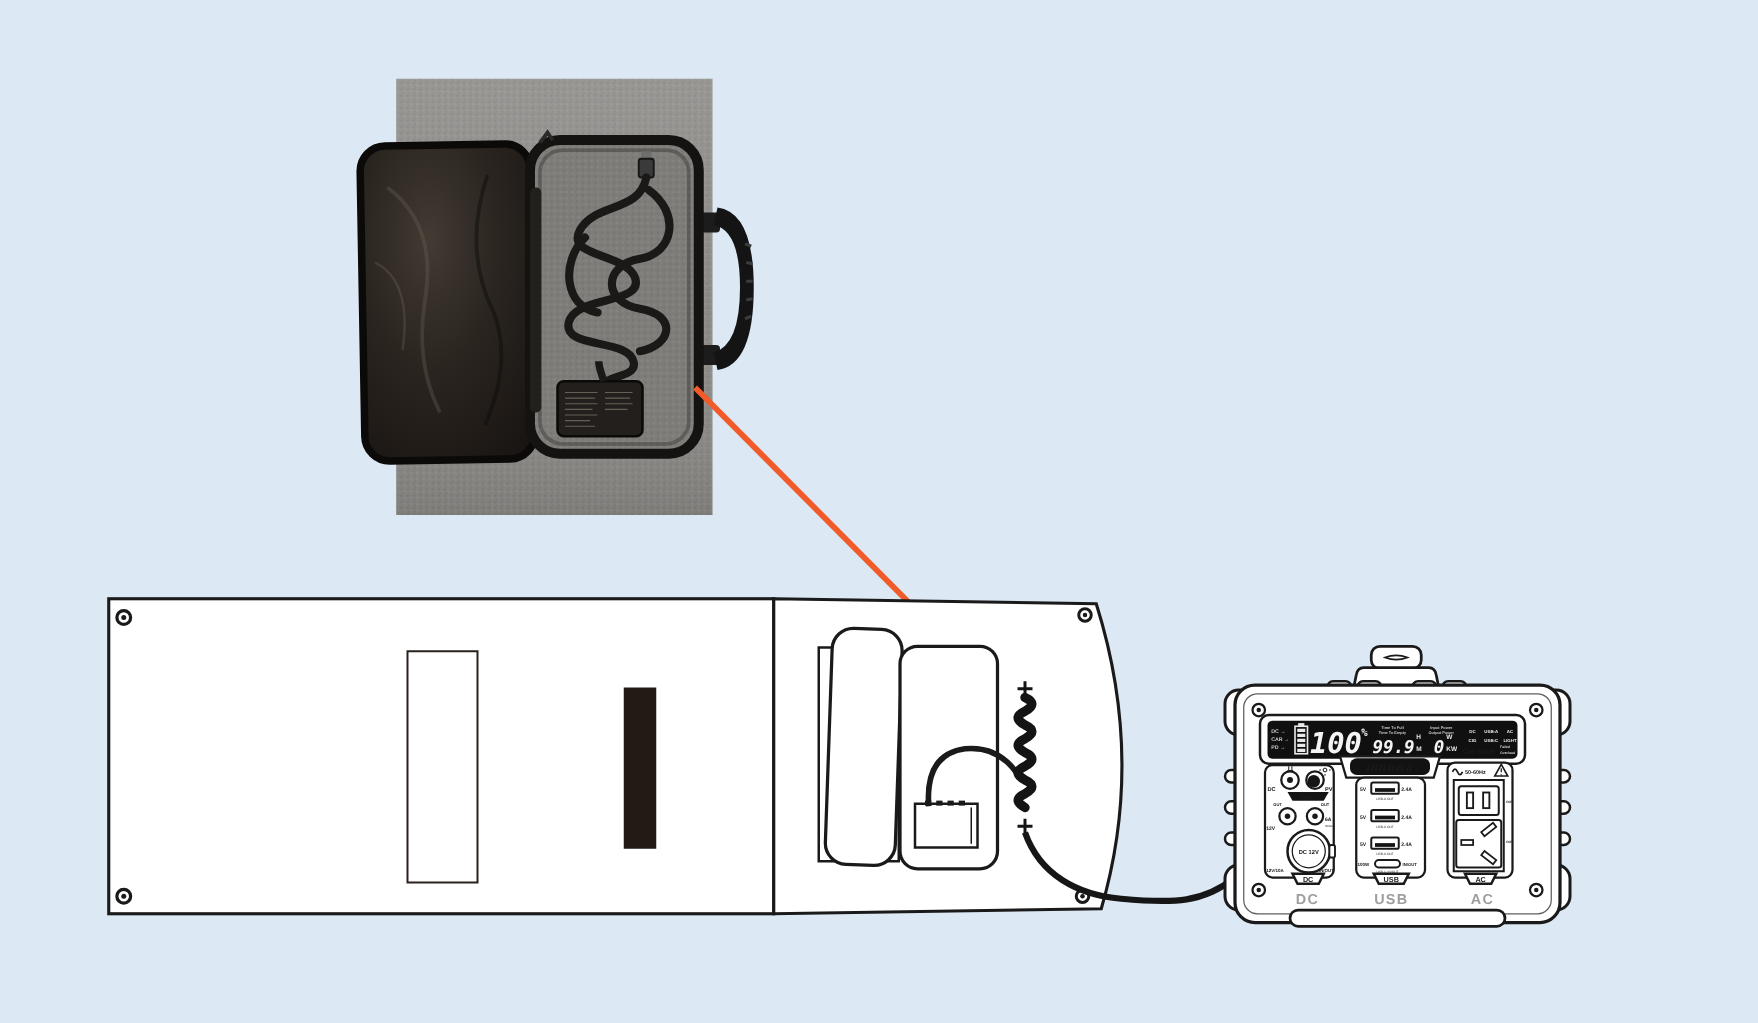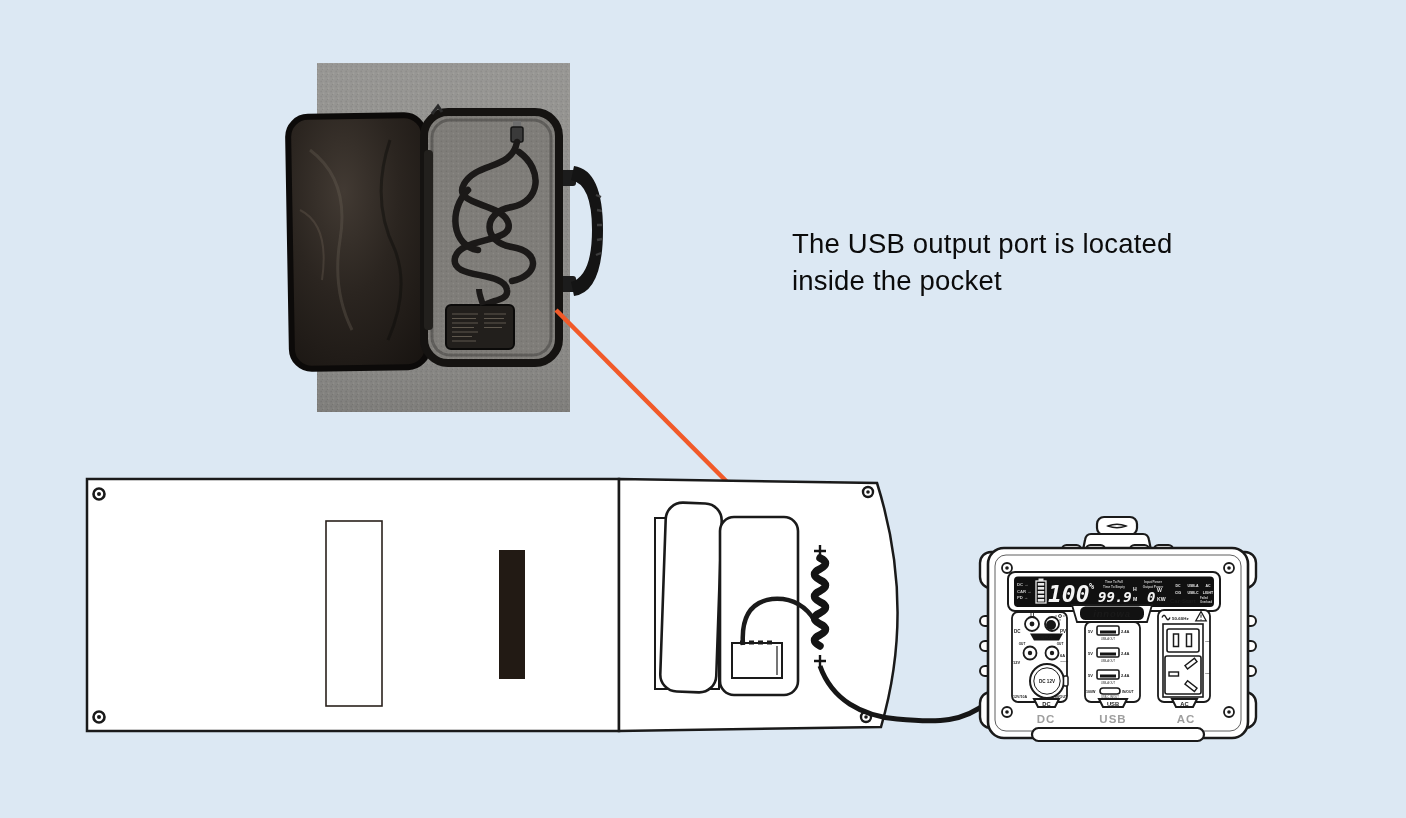--- a/index.html
+++ b/index.html
@@ -360,15 +360,14 @@
     </g>
 
     <text x="1046" y="723" font-size="11.5" text-anchor="middle" class="gray">DC</text>
     <text x="1113" y="723" font-size="11.5" text-anchor="middle" class="gray">USB</text>
     <text x="1186" y="723" font-size="11.5" text-anchor="middle" class="gray">AC</text>
 
     <circle cx="1051" cy="625" r="5" fill="#161616"></circle>
   </g>
 </svg>
 
-<div class="caption">The USB output port is located inside the pocket</div>
 
 </div>
 
 </body></html>

